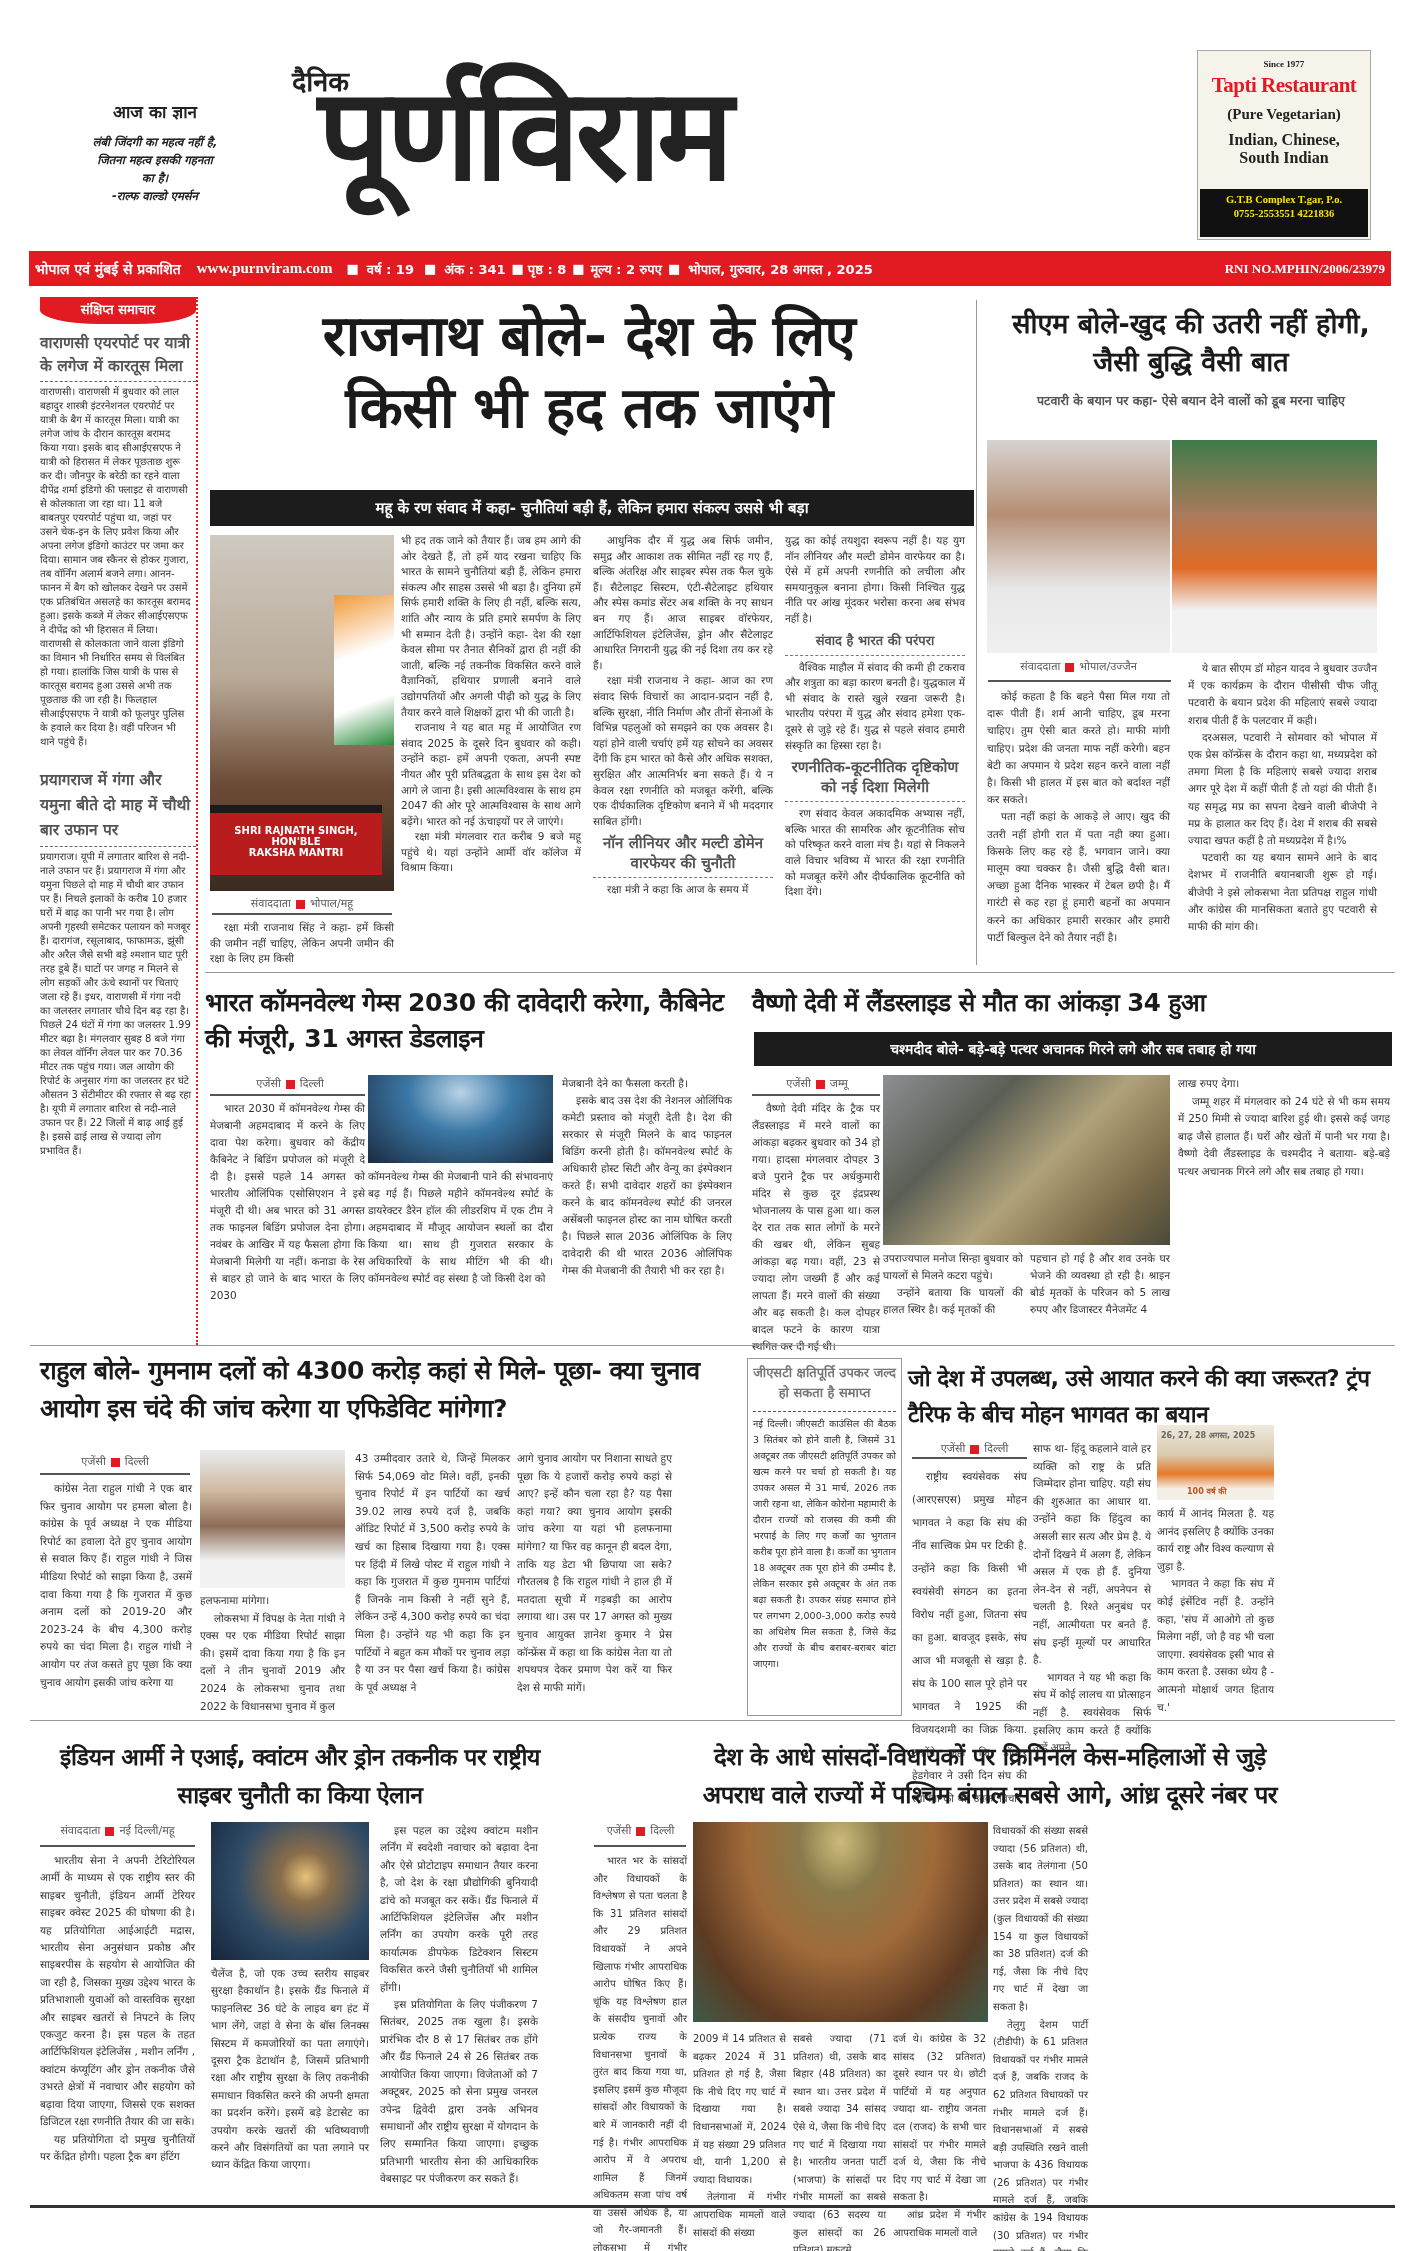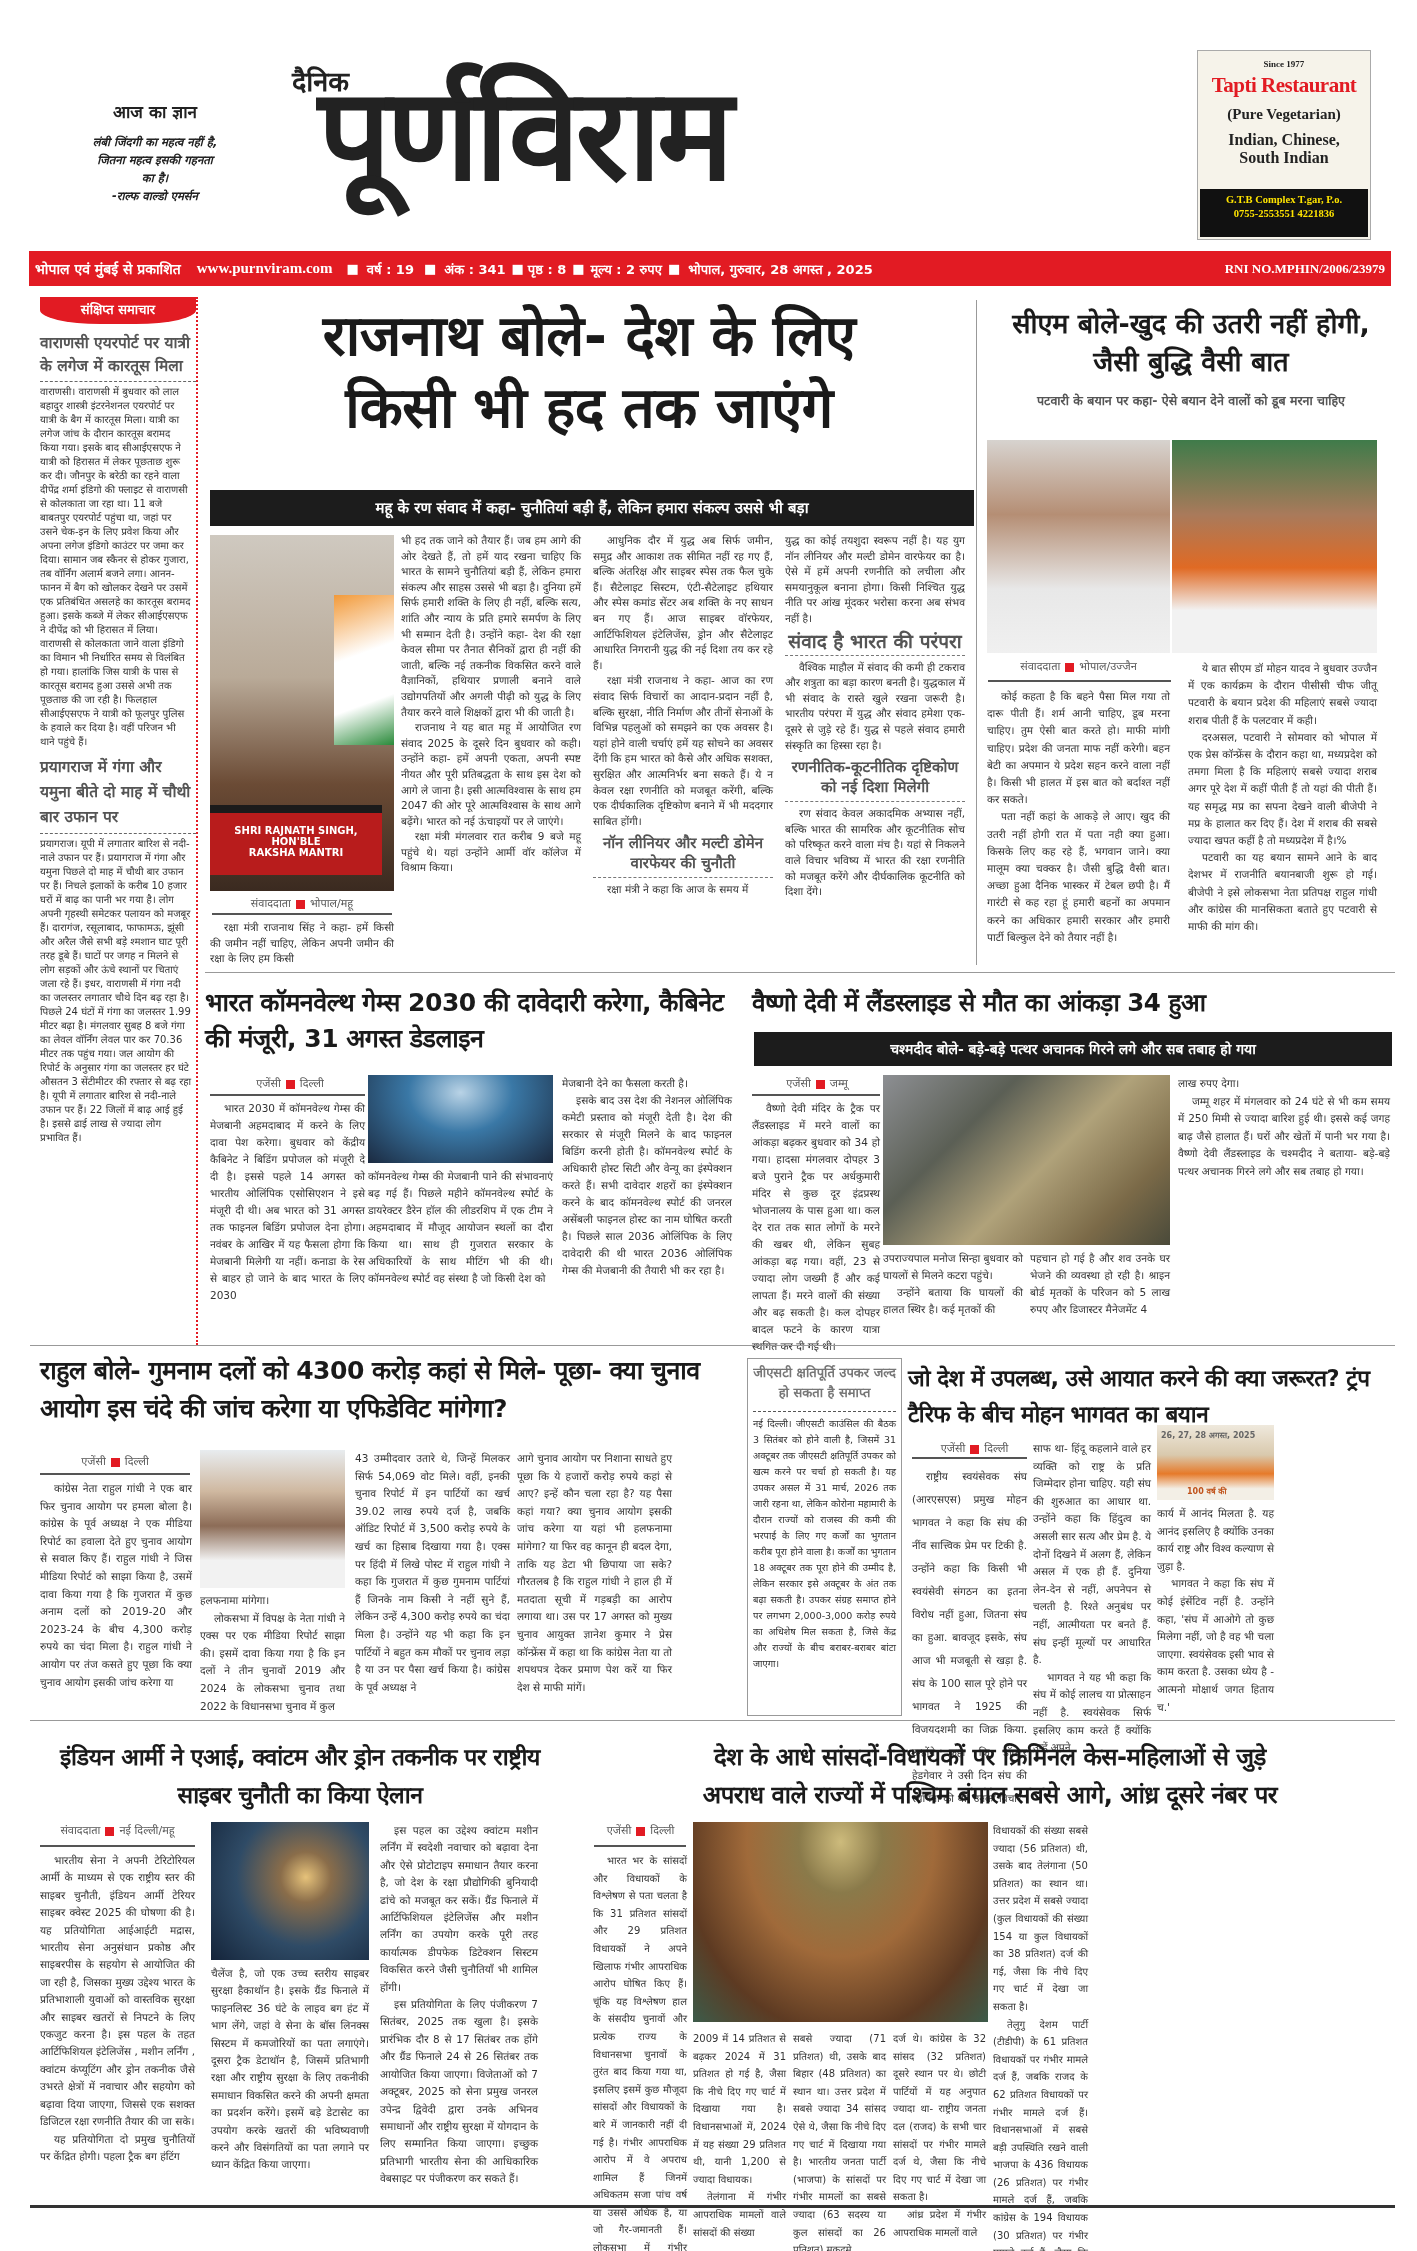--- a/index.html
+++ b/index.html
@@ -53,21 +53,21 @@
   <span style="margin-left:6px;">मूल्य : 2 रुपए</span>
   <span style="margin-left:6px;">■</span>
   <span style="margin-left:8px;">भोपाल, गुरुवार, 28 अगस्त , 2025</span>
   <span style="margin-left:auto;font-family:'Liberation Serif',serif;font-size:13px;">RNI NO.MPHIN/2006/23979</span>
 </div>
 
 <div class="abs" style="left:40px;top:297px;width:158px;height:1048px;border-right:2px dotted #e21b23;">
   <div style="background:#e21b23;color:#fff;font-weight:bold;font-size:13px;text-align:center;padding:3px 0 6px;border-radius:0 0 60px 60px / 0 0 14px 14px;">संक्षिप्त समाचार</div>
   <div class="hl-grey" style="font-size:15.5px;line-height:23px;margin-top:8px;border-bottom:1px dashed #666;padding-bottom:3px;">वाराणसी एयरपोर्ट पर यात्री के लगेज में कारतूस मिला</div>
   <div style="font-size:10px;line-height:14px;color:#333;margin-top:3px;padding-right:4px;">वाराणसी। वाराणसी में बुधवार को लाल बहादुर शास्त्री इंटरनेशनल एयरपोर्ट पर यात्री के बैग में कारतूस मिला। यात्री का लगेज जांच के दौरान कारतूस बरामद किया गया। इसके बाद सीआईएसएफ ने यात्री को हिरासत में लेकर पूछताछ शुरू कर दी। जौनपुर के बरेठी का रहने वाला दीपेंद्र शर्मा इंडिगो की फ्लाइट से वाराणसी से कोलकाता जा रहा था। 11 बजे बाबतपुर एयरपोर्ट पहुंचा था, जहां पर उसने चेक-इन के लिए प्रवेश किया और अपना लगेज इंडिगो काउंटर पर जमा कर दिया। सामान जब स्कैनर से होकर गुजारा, तब वॉर्निंग अलार्म बजने लगा। आनन-फानन में बैग को खोलकर देखने पर उसमें एक प्रतिबंधित असलहे का कारतूस बरामद हुआ। इसके कब्जे में लेकर सीआईएसएफ ने दीपेंद्र को भी हिरासत में लिया। वाराणसी से कोलकाता जाने वाला इंडिगो का विमान भी निर्धारित समय से विलंबित हो गया। हालांकि जिस यात्री के पास से कारतूस बरामद हुआ उससे अभी तक पूछताछ की जा रही है। फिलहाल सीआईएसएफ ने यात्री को फूलपुर पुलिस के हवाले कर दिया है। वहीं परिजन भी थाने पहुंचे हैं।</div>
-  <div class="hl-grey" style="font-size:15.5px;line-height:25px;margin-top:6px;border-bottom:1px dashed #666;padding-bottom:3px;">प्रयागराज में गंगा और यमुना बीते दो माह में चौथी बार उफान पर</div>
+  <div class="hl-grey" style="font-size:15.5px;line-height:25px;margin-top:19px;border-bottom:1px dashed #666;padding-bottom:3px;">प्रयागराज में गंगा और यमुना बीते दो माह में चौथी बार उफान पर</div>
   <div style="font-size:10px;line-height:14px;color:#333;margin-top:3px;padding-right:4px;">प्रयागराज। यूपी में लगातार बारिश से नदी-नाले उफान पर हैं। प्रयागराज में गंगा और यमुना पिछले दो माह में चौथी बार उफान पर हैं। निचले इलाकों के करीब 10 हजार घरों में बाढ़ का पानी भर गया है। लोग अपनी गृहस्थी समेटकर पलायन को मजबूर हैं। दारागंज, रसूलाबाद, फाफामऊ, झूंसी और अरैल जैसे सभी बड़े श्मशान घाट पूरी तरह डूबे हैं। घाटों पर जगह न मिलने से लोग सड़कों और ऊंचे स्थानों पर चिताएं जला रहे हैं। इधर, वाराणसी में गंगा नदी का जलस्तर लगातार चौथे दिन बढ़ रहा है। पिछले 24 घंटों में गंगा का जलस्तर 1.99 मीटर बढ़ा है। मंगलवार सुबह 8 बजे गंगा का लेवल वॉर्निंग लेवल पार कर 70.36 मीटर तक पहुंच गया। जल आयोग की रिपोर्ट के अनुसार गंगा का जलस्तर हर घंटे औसतन 3 सेंटीमीटर की रफ्तार से बढ़ रहा है। यूपी में लगातार बारिश से नदी-नाले उफान पर हैं। 22 जिलों में बाढ़ आई हुई है। इससे ढाई लाख से ज्यादा लोग प्रभावित हैं।</div>
 </div>
 
 <div class="abs" style="left:205px;top:300px;width:768px;text-align:center;">
   <div class="hl-black" style="font-size:56px;line-height:72px;">राजनाथ बोले- देश के लिए</div>
   <div class="hl-black" style="font-size:56px;line-height:72px;">किसी भी हद तक जाएंगे</div>
 </div>
 <div class="abs" style="left:210px;top:490px;width:764px;height:36px;background:#1c1c1c;color:#fff;font-weight:bold;font-size:15px;line-height:36px;text-align:center;">महू के रण संवाद में कहा- चुनौतियां बड़ी हैं, लेकिन हमारा संकल्प उससे भी बड़ा</div>
 
 <div class="abs photo" style="left:210px;top:535px;width:184px;height:356px;background:linear-gradient(180deg,#cfc9c0 0%,#b9aa98 40%,#6b4b35 70%,#3a2a20 100%);">
@@ -92,21 +92,21 @@
   <p>रक्षा मंत्री मंगलवार रात करीब 9 बजे महू पहुंचे थे। यहां उन्होंने आर्मी वॉर कॉलेज में विश्राम किया।</p>
 </div>
 <div class="abs body-text" style="left:593px;top:533px;width:180px;">
   <p>आधुनिक दौर में युद्ध अब सिर्फ जमीन, समुद्र और आकाश तक सीमित नहीं रह गए हैं, बल्कि अंतरिक्ष और साइबर स्पेस तक फैल चुके हैं। सैटेलाइट सिस्टम, एंटी-सैटेलाइट हथियार और स्पेस कमांड सेंटर अब शक्ति के नए साधन बन गए हैं। आज साइबर वॉरफेयर, आर्टिफिशियल इंटेलिजेंस, ड्रोन और सैटेलाइट आधारित निगरानी युद्ध की नई दिशा तय कर रहे हैं।</p>
   <p>रक्षा मंत्री राजनाथ ने कहा- आज का रण संवाद सिर्फ विचारों का आदान-प्रदान नहीं है, बल्कि सुरक्षा, नीति निर्माण और तीनों सेनाओं के विभिन्न पहलुओं को समझने का एक अवसर है। यहां होने वाली चर्चाएं हमें यह सोचने का अवसर देंगी कि हम भारत को कैसे और अधिक सशक्त, सुरक्षित और आत्मनिर्भर बना सकते हैं। ये न केवल रक्षा रणनीति को मजबूत करेंगी, बल्कि एक दीर्घकालिक दृष्टिकोण बनाने में भी मददगार साबित होंगी।</p>
   <div class="hl-grey" style="font-size:15px;line-height:20px;text-align:center;margin:4px 0;border-bottom:1px dashed #777;padding-bottom:4px;">नॉन लीनियर और मल्टी डोमेन वारफेयर की चुनौती</div>
   <p>रक्षा मंत्री ने कहा कि आज के समय में</p>
 </div>
 <div class="abs body-text" style="left:785px;top:533px;width:180px;">
   <p style="text-indent:0">युद्ध का कोई तयशुदा स्वरूप नहीं है। यह युग नॉन लीनियर और मल्टी डोमेन वारफेयर का है। ऐसे में हमें अपनी रणनीति को लचीला और समयानुकूल बनाना होगा। किसी निश्चित युद्ध नीति पर आंख मूंदकर भरोसा करना अब संभव नहीं है।</p>
-  <div class="hl-grey" style="font-size:19px;line-height:20px;text-align:center;margin:4px 0;border-bottom:1px dashed #777;padding-bottom:4px;">संवाद है भारत की परंपरा</div>
+  <div class="hl-grey" style="font-size:13px;line-height:20px;text-align:center;margin:4px 0;border-bottom:1px dashed #777;padding-bottom:4px;">संवाद है भारत की परंपरा</div>
   <p>वैश्विक माहौल में संवाद की कमी ही टकराव और शत्रुता का बड़ा कारण बनती है। युद्धकाल में भी संवाद के रास्ते खुले रखना जरूरी है। भारतीय परंपरा में युद्ध और संवाद हमेशा एक-दूसरे से जुड़े रहे हैं। युद्ध से पहले संवाद हमारी संस्कृति का हिस्सा रहा है।</p>
   <div class="hl-grey" style="font-size:15px;line-height:20px;text-align:center;margin:4px 0;border-bottom:1px dashed #777;padding-bottom:4px;">रणनीतिक-कूटनीतिक दृष्टिकोण को नई दिशा मिलेगी</div>
   <p>रण संवाद केवल अकादमिक अभ्यास नहीं, बल्कि भारत की सामरिक और कूटनीतिक सोच को परिष्कृत करने वाला मंच है। यहां से निकलने वाले विचार भविष्य में भारत की रक्षा रणनीति को मजबूत करेंगे और दीर्घकालिक कूटनीति को दिशा देंगे।</p>
 </div>
 
 <div class="abs vline" style="left:976px;top:300px;height:665px;"></div>
 
 <div class="abs" style="left:985px;top:305px;width:412px;text-align:center;font-weight:bold;font-size:27px;line-height:38px;color:#1a1a1a;">सीएम बोले-खुद की उतरी नहीं होगी, जैसी बुद्धि वैसी बात</div>
 <div class="abs" style="left:985px;top:392px;width:412px;text-align:center;font-weight:bold;font-size:12.5px;color:#555;">पटवारी के बयान पर कहा- ऐसे बयान देने वालों को डूब मरना चाहिए</div>
 <div class="abs photo" style="left:987px;top:440px;width:183px;height:213px;background:linear-gradient(180deg,#d7d3cf 0%,#b58e74 35%,#e8e8e8 70%,#f0f0f0 100%);"></div>

